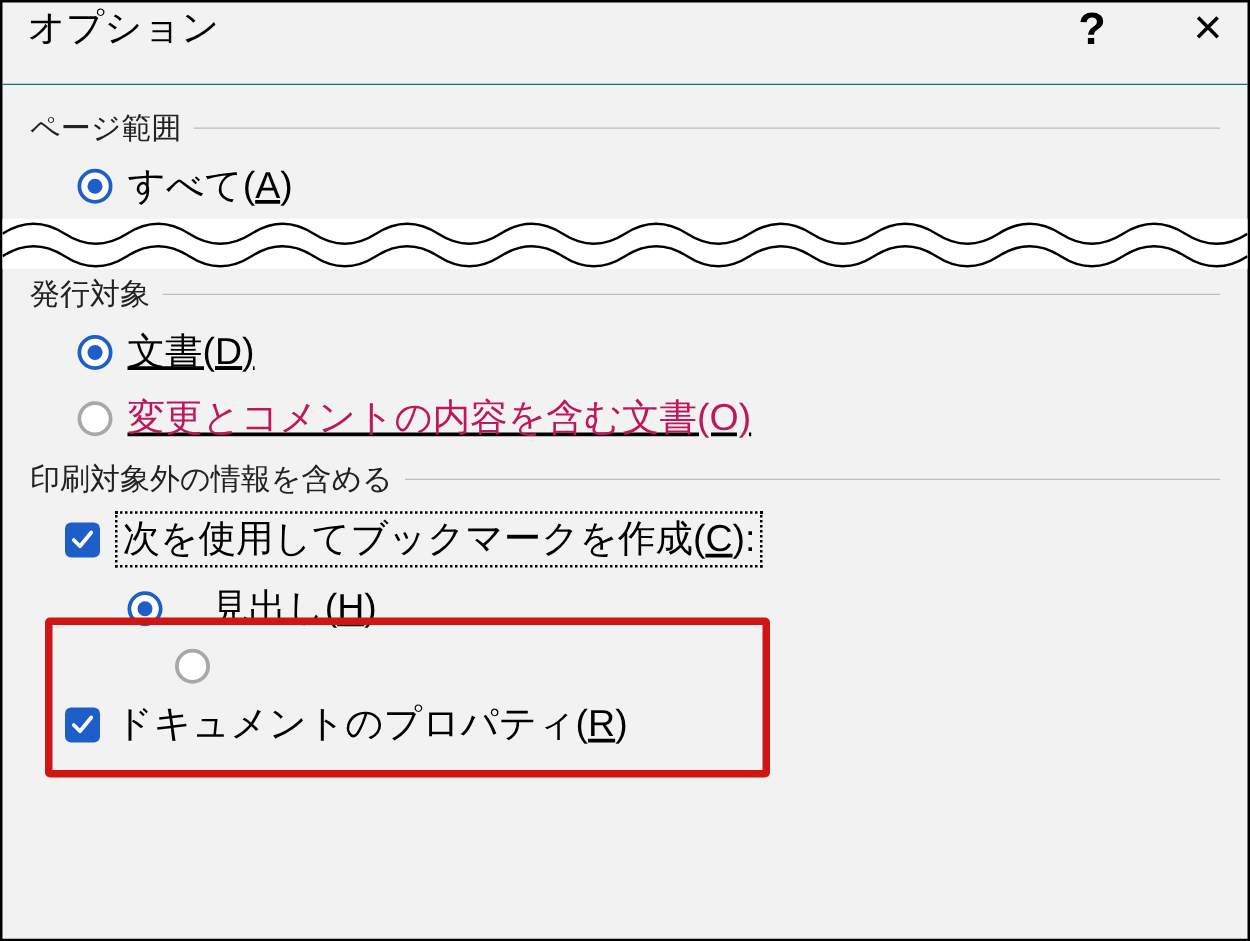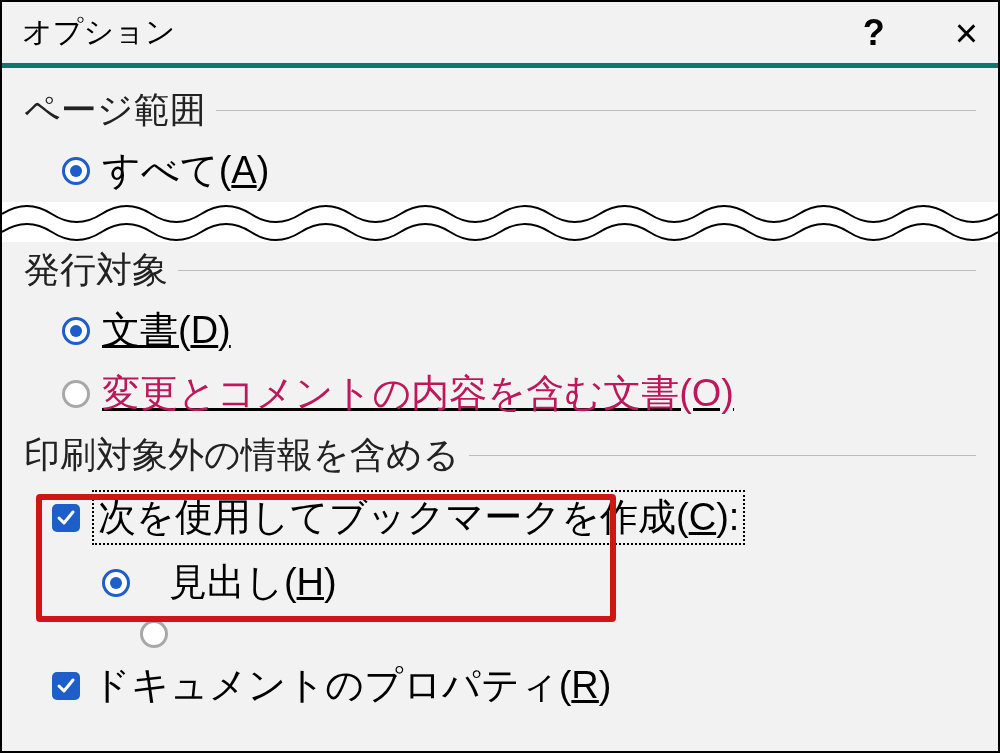--- a/index.html
+++ b/index.html
@@ -15,23 +15,23 @@
     .dialog {
       width: 1000px;
       height: 753px;
       border: 2px solid #000;
       background: #f2f2f2;
       position: relative;
     }
     .titlebar {
       height: 66px;
       display: flex;
-      align-items: center;
+      align-items: flex-start;
       padding: 0 20px;
-      border-bottom: 5px solid #0f766e;
+      border-bottom: 1px solid #0f766e;
     }
     .titlebar .title {
       font-size: 30px;
       color: #000;
     }
     .titlebar .spacer { flex: 1; }
     .titlebar .help {
       font-size: 36px;
       font-weight: bold;
       color: #000;
@@ -44,21 +44,21 @@
       color: #000;
       cursor: pointer;
       line-height: 1;
     }
     .section-row {
       display: flex;
       align-items: center;
       padding: 4px 22px;
     }
     .section-label {
-      font-size: 36px;
+      font-size: 24px;
       color: #222;
       white-space: nowrap;
     }
     .section-line {
       flex: 1;
       height: 1px;
       background: #bcbcbc;
       margin-left: 10px;
     }
     .option-row {
@@ -97,21 +97,21 @@
       align-items: center;
       justify-content: center;
       flex: 0 0 auto;
       margin-right: 12px;
     }
     .checkbox.checked {
       background: #1d5ec8;
     }
     .checkbox.checked svg { display:block; }
     .opt-label {
-      font-size: 38px;
+      font-size: 30px;
       color: #000;
       text-align: center;
     }
     .opt-label .ul { text-decoration: underline; }
     .opt-label.disabled { color: #be185d; }
 
     
     .wavy {
       width: 100%;
       height: 40px;

